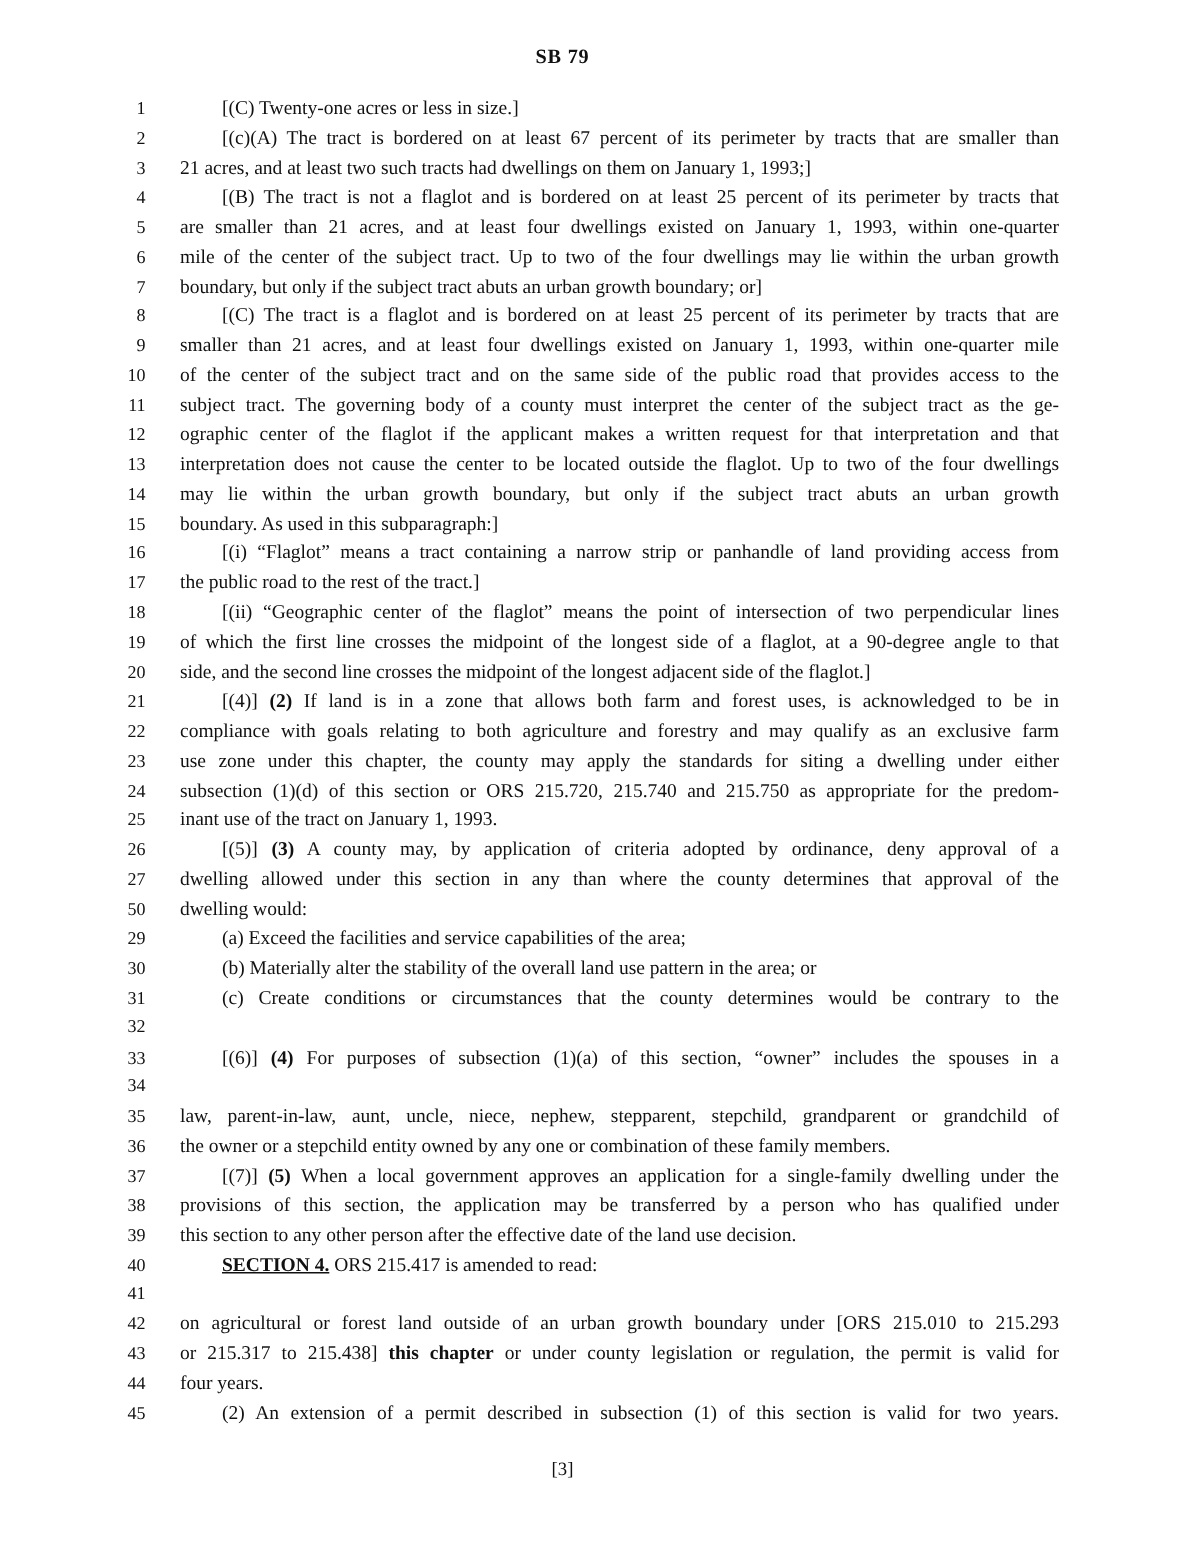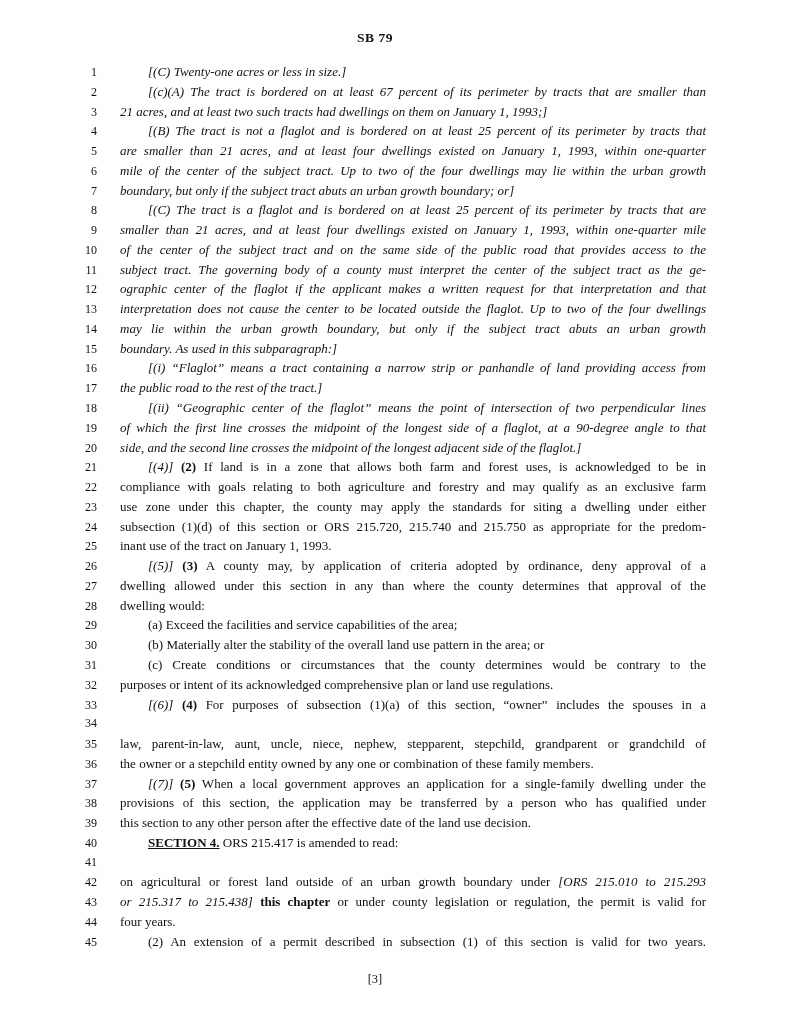--- a/index.html
+++ b/index.html
@@ -17,21 +17,21 @@
   .num{
     display:block;flex:0 0 37px;margin-left:60px;text-align:right;
     font-size:12px;line-height:19.77px;color:#111111;
   }
   .txt{
     display:block;flex:0 0 586px;margin-left:23px;width:586px;
     font-size:13px;line-height:19.77px;text-align:left;
   }
   .line.j .txt{text-align:justify;text-align-last:justify;}
   .txt.ind{text-indent:28px;}
-  .seg-i{font-style:italic;}
+  .seg-i{}
   .seg-b{font-weight:bold;}
   .seg-bu{font-weight:bold;text-decoration:underline;margin-top:21px;}
   .page-footer{
     position:absolute;left:0;top:972px;width:750px;text-align:center;
     font-size:12.5px;
   }
 </style>
 </head>
 <body>
 
@@ -140,38 +140,37 @@
       </div>
       <div class="line j">
         <span class="num">26</span>
         <span class="txt ind"><span class="seg-i">[(5)]</span><span> </span><span class="seg-b">(3)</span><span> A county may, by application of criteria adopted by ordinance, deny approval of a</span></span>
       </div>
       <div class="line j">
         <span class="num">27</span>
         <span class="txt"><span>dwelling allowed under this section in any than where the county determines that approval of the</span></span>
       </div>
       <div class="line">
-        <span class="num">28</span>
+        <span class="num">50</span>
         <span class="txt"><span>dwelling would:</span></span>
       </div>
       <div class="line">
         <span class="num">29</span>
         <span class="txt ind"><span>(a) Exceed the facilities and service capabilities of the area;</span></span>
       </div>
       <div class="line">
         <span class="num">30</span>
         <span class="txt ind"><span>(b) Materially alter the stability of the overall land use pattern in the area; or</span></span>
       </div>
       <div class="line j">
         <span class="num">31</span>
         <span class="txt ind"><span>(c) Create conditions or circumstances that the county determines would be contrary to the</span></span>
       </div>
       <div class="line">
         <span class="num">32</span>
-        <span class="txt"><span>purposes or intent of its acknowledged comprehensive plan or land use regulations.</span></span>
       </div>
       <div class="line j">
         <span class="num">33</span>
         <span class="txt ind"><span class="seg-i">[(6)]</span><span> </span><span class="seg-b">(4)</span><span> For purposes of subsection (1)(a) of this section, “owner” includes the spouses in a</span></span>
       </div>
       <div class="line j">
         <span class="num">34</span>
       </div>
       <div class="line j">
         <span class="num">35</span>

